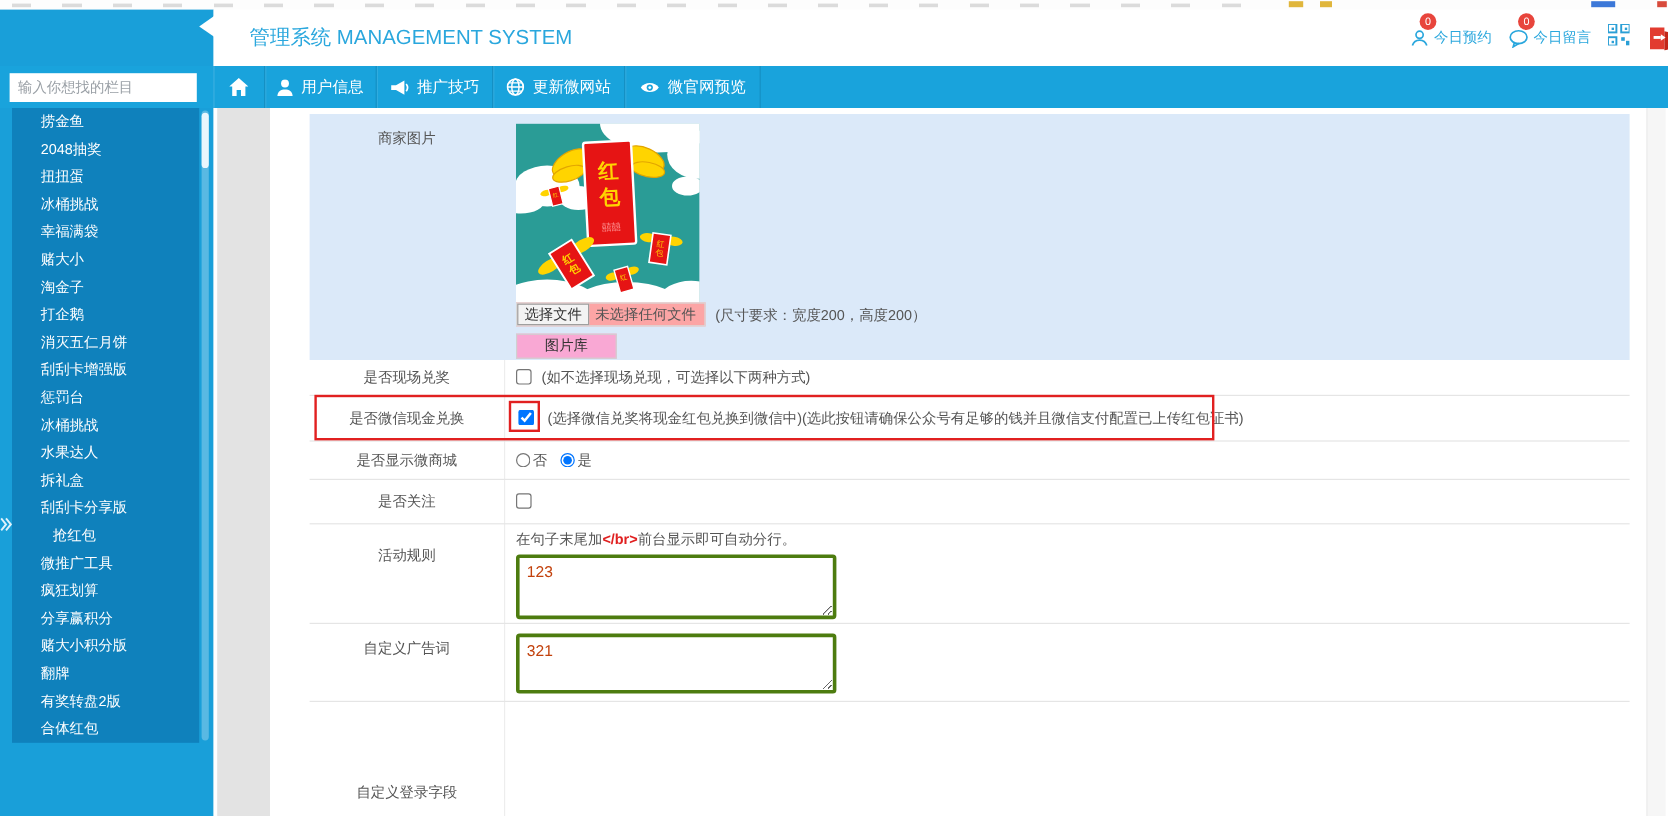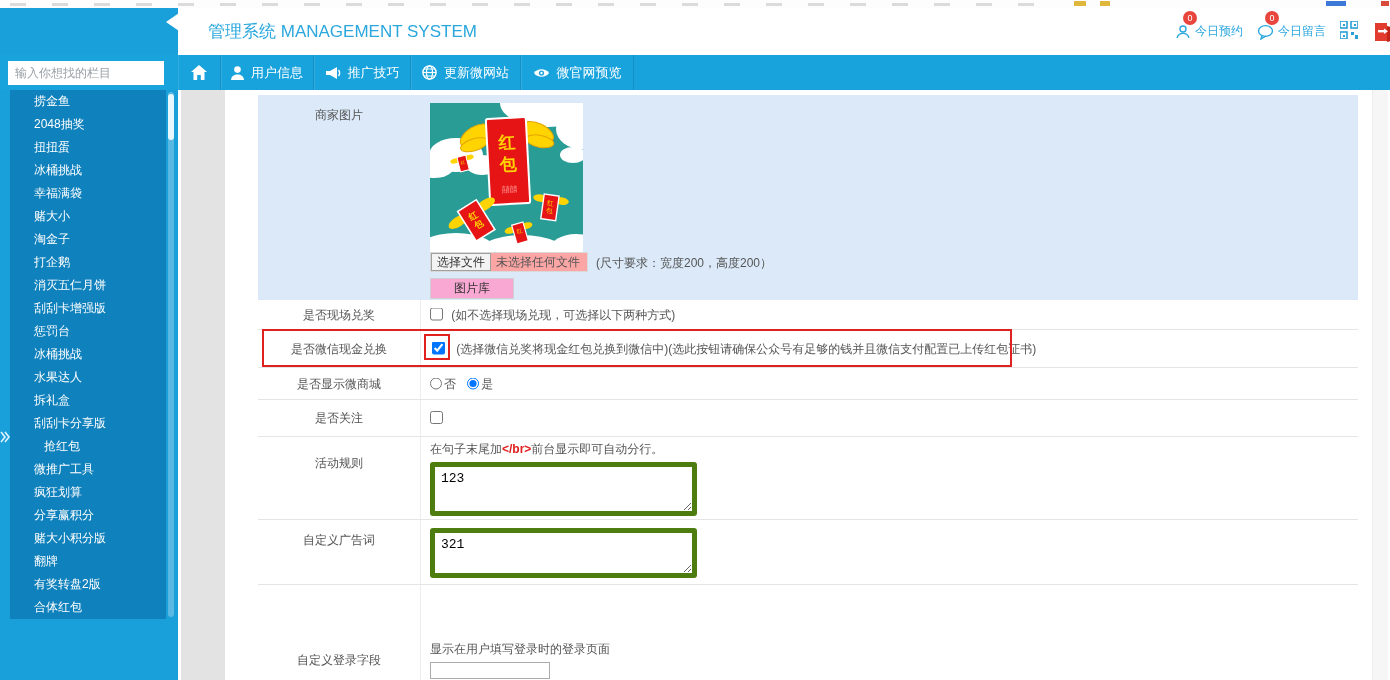--- a/index.html
+++ b/index.html
@@ -65,21 +65,21 @@
   .file-ctrl { position:absolute; left:172px; top:157px; width:158px; height:20px; background:#fca5a5; border:1px solid #d9d9d9; display:flex; align-items:center; }
   .choose-btn { height:18px; border:1px solid #9f9f9f; background:#f3f3f3; font-size:12px; color:#333; padding:0 5px; line-height:16px; margin:0; cursor:pointer; white-space:nowrap; }
   .no-file { color:#555; font-size:12px; padding-left:5px; white-space:nowrap; }
   .size-hint { position:absolute; left:338px; top:160px; color:#555; white-space:nowrap;text-align:center; }
   .gallery-btn { position:absolute; left:172px; top:183px; width:84px; height:21px; background:#f9a8d4; border:1px solid #d0d0d0; font-size:12px; color:#333; cursor:pointer; }
 
   .chk { width:13px; height:13px; vertical-align:-2px; margin-right:5px; }
   .rdo { width:12px; height:12px; vertical-align:-2px; margin-right:2px; }
   .hint { color:#555; }
   .hint-tag { color:#e02020; font-weight:bold; }
-  .t-area { display:block; width:267px; border:5px solid #4d7c0f; border-radius:3px; font-family:Liberation Mono, monospace; font-size:13px; color:#000000; padding:4px 6px; resize:both; background:#fff; }
+  .t-area { display:block; width:267px; border:3px solid #4d7c0f; border-radius:3px; font-family:Liberation Sans, sans-serif; font-size:13px; color:#c2410c; padding:4px 6px; resize:both; background:#fff; }
   .txt-input { border:1px solid #ababab; font-family:inherit; font-size:12px; color:#333; height:17px; background:#fff; }
   .link-name-box { position:absolute; left:44px; top:8px; width:76px; height:18px; border:1px solid #ccc; color:#aaa; font-size:12px; text-align:center; line-height:16px; background:#fff; }
 
   .anno { position:absolute; border:2px solid #e12020; pointer-events:none; }
   .anno-big { left:262px; top:329px; width:750px; height:38px; }
   .anno-small { left:424px; top:334px; width:26px; height:26px; }
 </style>
 </head>
 <body>
 
@@ -335,21 +335,17 @@
   <div class="frow row7">
     <div class="flabel" style="top:12px;">自定义广告词</div>
     <div class="fcontent" style="top:8px;">
       <textarea class="t-area" style="height: 50px;">321</textarea>
     </div>
   </div>
 
 
   <div class="frow row9">
     <div class="flabel" style="top:14px;">自定义登录字段</div>
-    <div class="fcontent" style="top:3px;">
-      <div class="hint">显示在用户填写登录时的登录页面</div>
-      <input type="text" class="txt-input" style="width: 120px; margin-top: 4px;" value="">
-    </div>
   </div>
 </div>
 
 <div class="abs anno anno-big"></div>
 <div class="abs anno anno-small"></div>
 
 </body></html>

